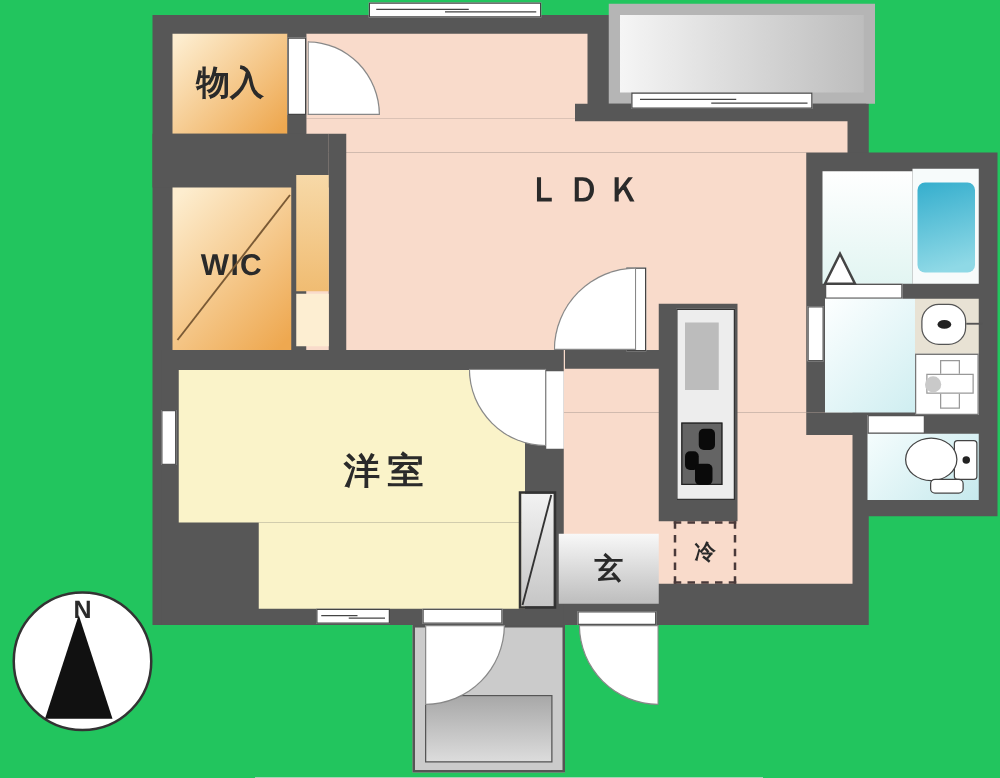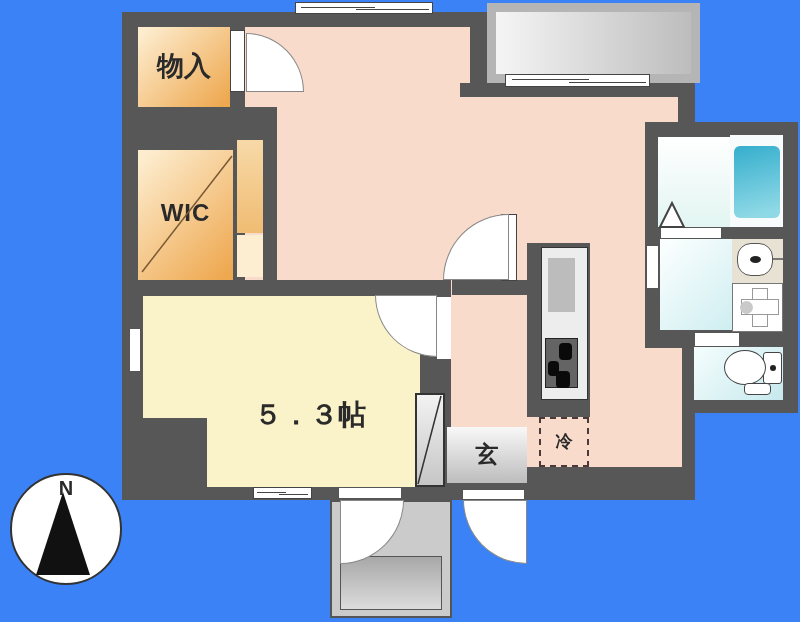--- a/index.html
+++ b/index.html
@@ -1,16 +1,16 @@
 <!DOCTYPE html>
 <html style="--wall: #575757; --ldk-floor: #f9dbcb; --storage-light: #fdedcf; --storage-deep: #eea850; --western-floor: #faf3c9; --genkan-light: #f8f8f8; --genkan-dark: #bdbdbd; --fridge-dash: #4a3a3a; --tub-top: #35aecd; --tub-bottom: #8fd9e6; --water-light: #fdffff; --water-deep: #cfeef1;"><head>
 <meta charset="utf-8">
 <style>
   html,body{margin:0;padding:0;background:#fff;}
-  #canvas{position:relative;width:800px;height:622px;background:#3b82f6;overflow:hidden;
+  #canvas{position:relative;width:800px;height:622px;background:#22c55e;overflow:hidden;
           font-family:"Liberation Sans","DejaVu Sans",sans-serif;}
   .abs{position:absolute;}
   .wall{background:var(--wall);}
   .pink{background:var(--ldk-floor);}
   .orange{background:linear-gradient(135deg,var(--storage-light) 5%,var(--storage-deep) 95%);}
   .yellow{background:var(--western-floor);}
   .white{background:#fff;}
   .opening{background:#fff;border:1px solid #555;box-sizing:border-box;}
   .fan{background:#fff;border:1px solid #888;box-sizing:border-box;}
   .leaf{background:#fff;border:1px solid #444;box-sizing:border-box;}
@@ -46,21 +46,21 @@
   <div class="abs lbl" style="left:138px;top:200px;width:95px;font-size:24px;letter-spacing:1px;">WIC</div>
 
   <div class="abs opening" style="left:138px;top:280px;width:85px;height:12px;"></div>
   <div class="abs white" style="left:223px;top:281px;width:82px;height:7px;">
     <div style="position:absolute;left:0;top:2px;width:100%;height:3px;background:repeating-linear-gradient(90deg,#444 0 7px,transparent 7px 13px);"></div>
   </div>
 
   <div class="abs wall" style="left:129px;top:280px;width:322px;height:220px;"></div>
   <div class="abs yellow" style="left:143px;top:296px;width:277px;height:122px;"></div>
   <div class="abs yellow" style="left:207px;top:418px;width:213px;height:69px;"></div>
-  <div class="abs lbl" style="left:200px;top:400px;width:220px;font-size:28px;">５．３帖</div>
+  <div class="abs lbl" style="left:220px;top:362px;width:180px;font-size:29px;letter-spacing:6px;">洋室</div>
   <div class="abs opening" style="left:129px;top:328px;width:12px;height:44px;"></div>
   <div class="abs win" style="left:253px;top:487px;width:59px;height:12px;">
     <div class="wl" style="left:5%;top:40%;width:52%;"></div>
       <div class="wl" style="left:43%;top:62%;width:52%;"></div>
   </div>
   <div class="abs opening" style="left:338px;top:487px;width:64px;height:12px;"></div>
   <div class="abs white" style="left:437px;top:297px;width:14px;height:62px;"></div>
   <div class="abs fan" style="left:375px;top:295px;width:62px;height:62px;border-radius:0 0 0 100%;"></div>
 
   <div class="abs wall" style="left:452px;top:280px;width:91px;height:15px;"></div>
@@ -117,20 +117,21 @@
   <div class="abs" style="left:741px;top:299px;width:38px;height:16px;background:#fff;border:1px solid #999;box-sizing:border-box;"></div>
   <div class="abs" style="left:740px;top:301px;width:13px;height:13px;background:#c9c9c9;border-radius:50%;"></div>
 
   <div class="abs" style="left:694px;top:347px;width:89px;height:53px;background:linear-gradient(135deg,#f5fdfd,#c6e9ed);"></div>
   <div class="abs opening" style="left:694px;top:332px;width:46px;height:15px;"></div>
   <div class="abs" style="left:763px;top:352px;width:19px;height:32px;background:#fff;border:1.5px solid #444;border-radius:3px;box-sizing:border-box;"></div>
   <div class="abs" style="left:770px;top:365px;width:6px;height:6px;background:#222;border-radius:50%;"></div>
   <div class="abs" style="left:724px;top:350px;width:42px;height:35px;background:#fff;border:1.5px solid #444;border-radius:50%;box-sizing:border-box;"></div>
   <div class="abs" style="left:744px;top:383px;width:27px;height:12px;background:#fff;border:1px solid #444;border-radius:4px;box-sizing:border-box;"></div>
 
+  <div class="abs lbl" style="left:360px;top:138px;width:220px;font-size:27px;letter-spacing:5px;">ＬＤＫ</div>
 
   <div class="abs" style="left:10px;top:473px;width:112px;height:112px;border:2.5px solid #333;border-radius:50%;background:#fff;box-sizing:border-box;"></div>
   <div class="abs lbl" style="left:46px;top:477px;width:40px;font-size:20px;">N</div>
 
   <svg class="abs" width="800" height="622" viewBox="0 0 800 622" style="left:0;top:0;pointer-events:none;">
     <line x1="142" y1="272" x2="232" y2="156" stroke="#7a5a35" stroke-width="1.5"></line>
     <line x1="418" y1="484" x2="441" y2="396" stroke="#333" stroke-width="1.5"></line>
     <polygon points="660,227 672,203 684,227" fill="#ffffff" stroke="#444" stroke-width="2"></polygon>
     <line x1="773" y1="259" x2="786" y2="259" stroke="#555" stroke-width="1.5"></line>
     <polygon points="63,492 36,575 90,575" fill="#111"></polygon>

